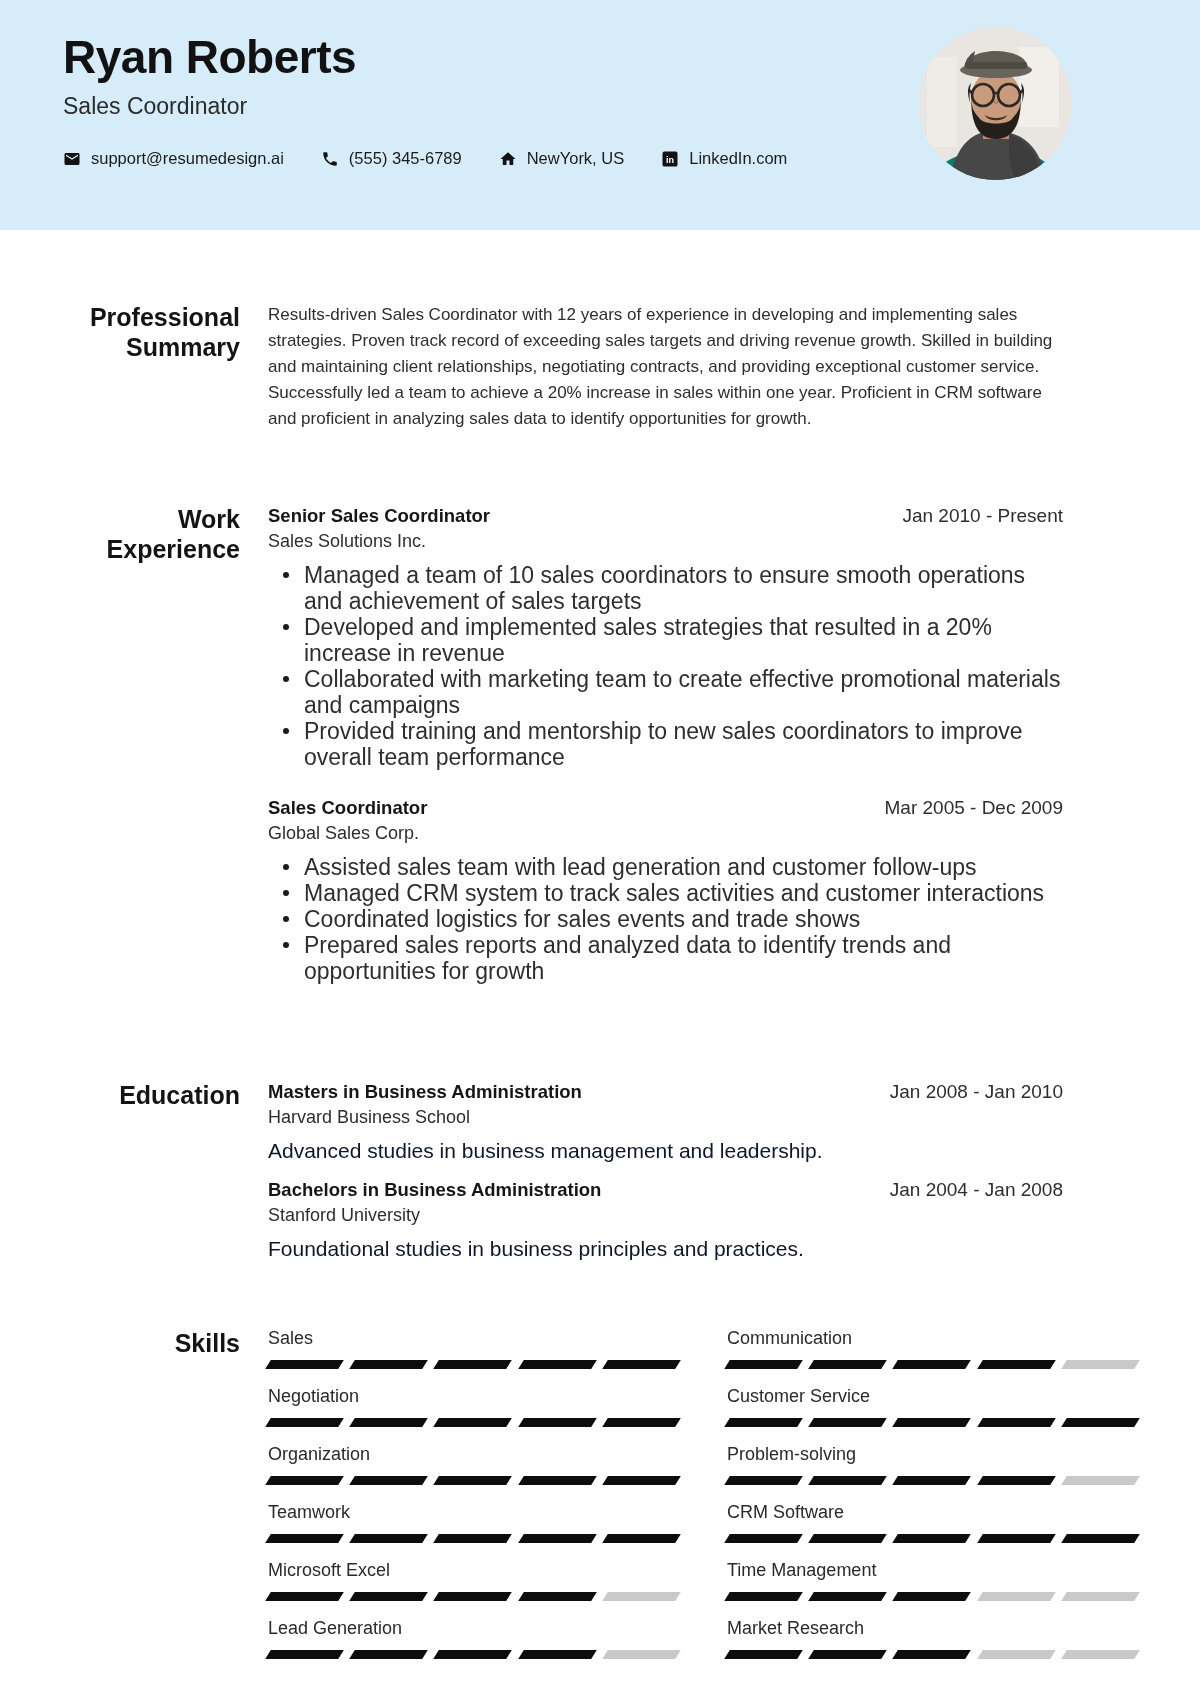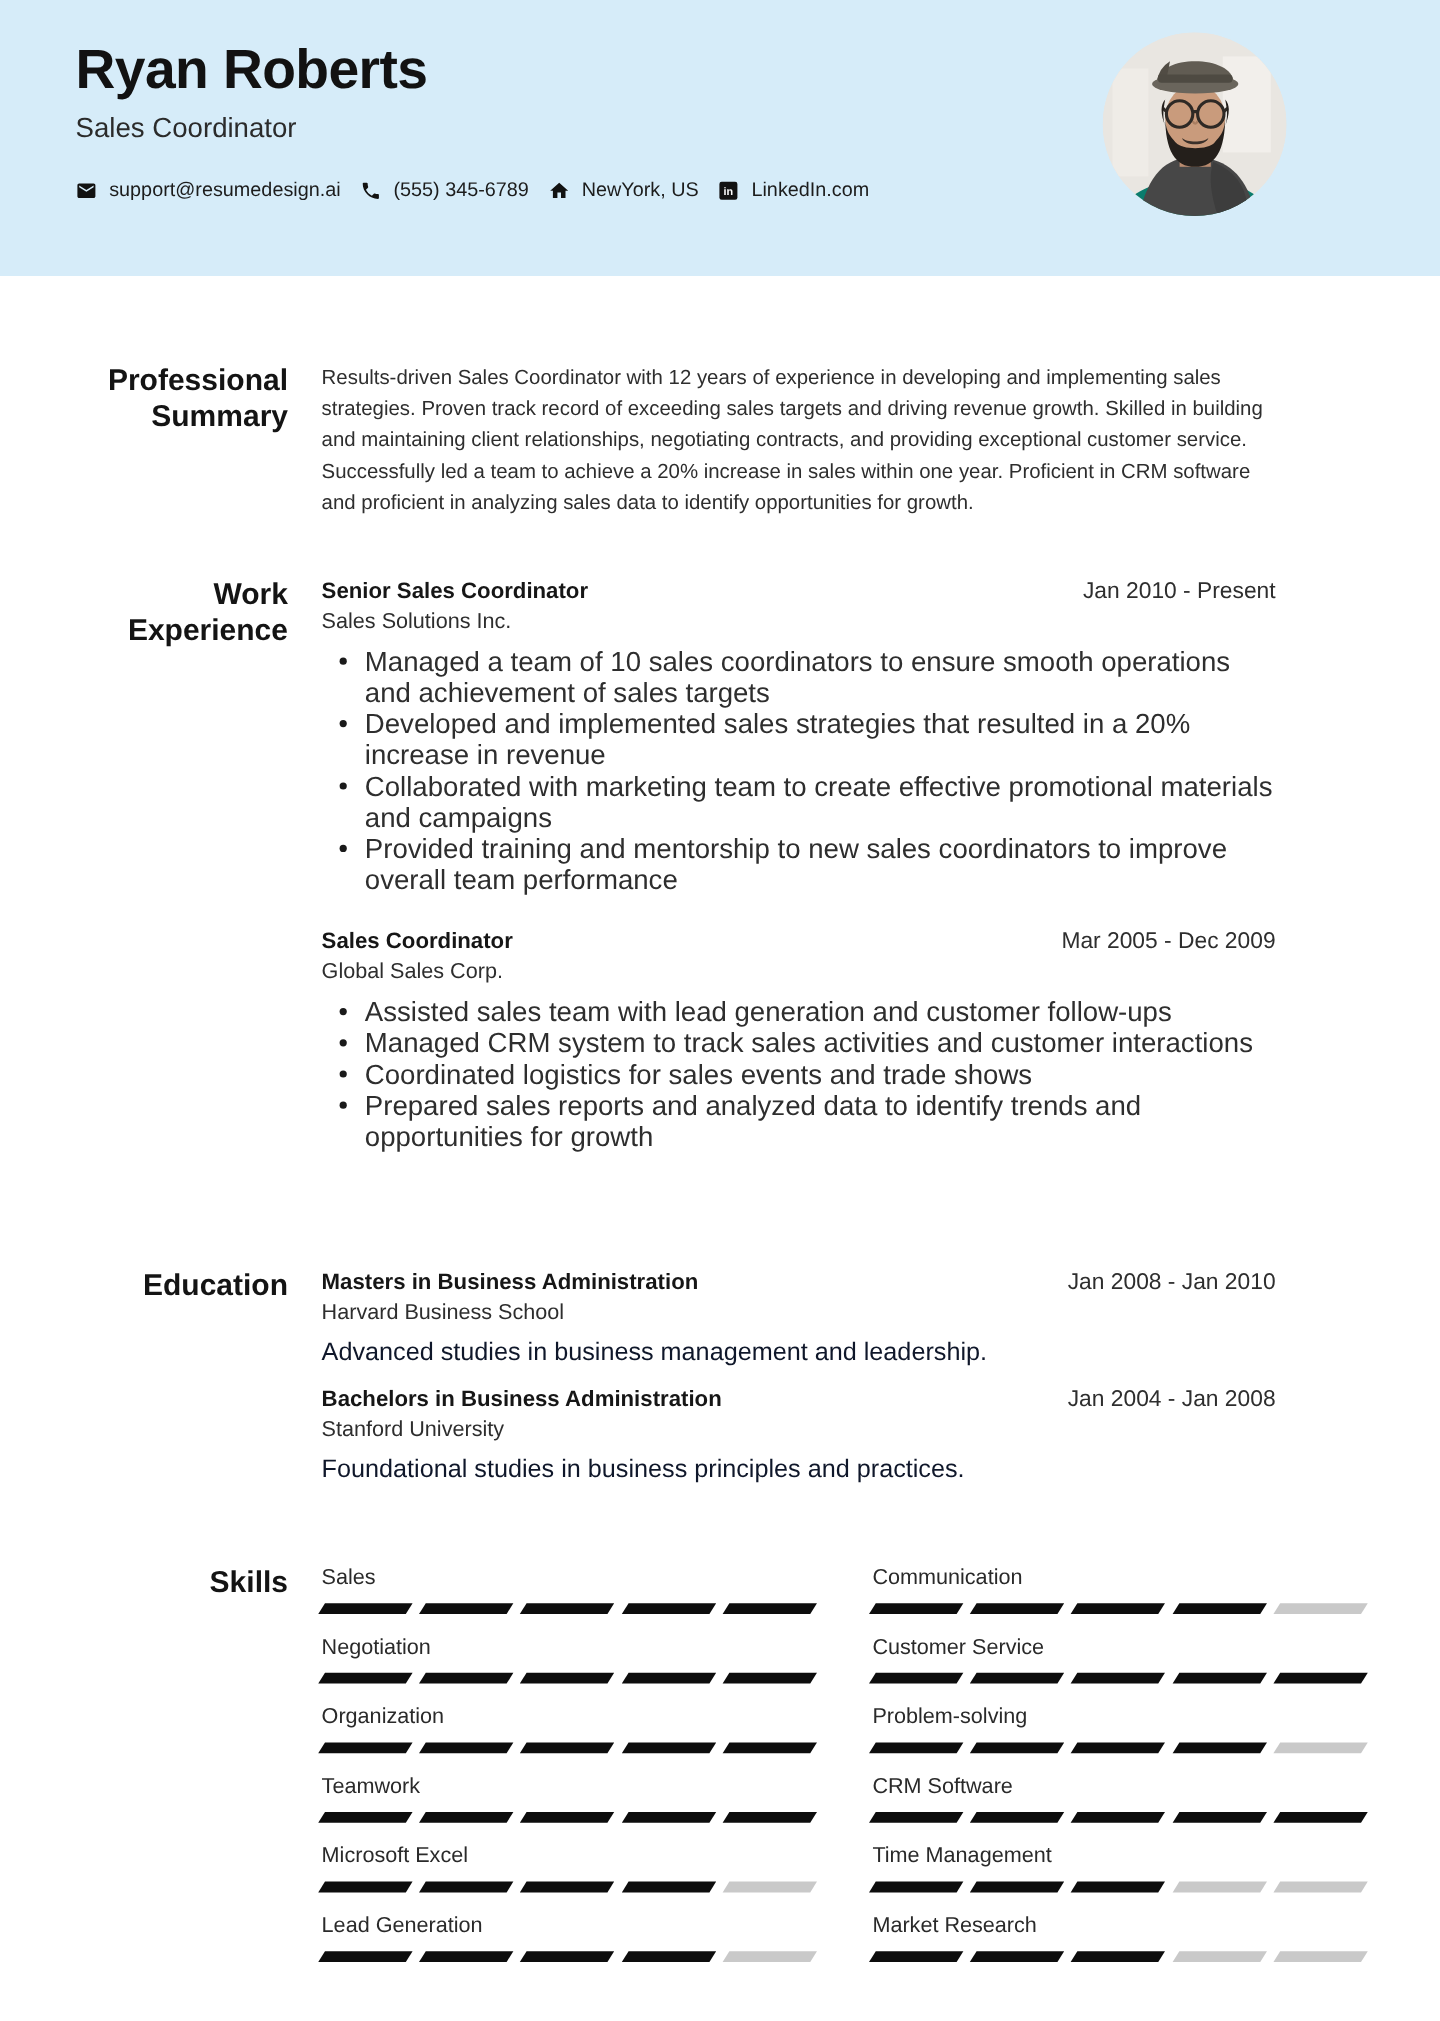--- a/index.html
+++ b/index.html
@@ -5,32 +5,32 @@
   * { margin:0; padding:0; box-sizing:border-box; }
   html,body { width:1200px; }
   body {
     height:1684px; overflow:hidden; background:#ffffff;
     font-family:"Liberation Sans","DejaVu Sans",sans-serif; color:#1f1f1f;
   }
   
   .header { position:relative; height:230px; background:#d6ecf9; }
   .name { position:absolute; left:63px; top:30px; font-size:46px; font-weight:700; letter-spacing:-0.5px; color:#121212; }
   .role { position:absolute; left:63px; top:93px; font-size:23px; color:#2b2b2b; }
-  .contact { position:absolute; left:63px; top:149px; display:flex; align-items:center; gap:16px; font-size:16.5px; color:#1c1c1c; }
+  .contact { position:absolute; left:63px; top:149px; display:flex; align-items:center; gap:37px; font-size:16.5px; color:#1c1c1c; }
   .citem { display:flex; align-items:center; gap:10px; }
   .cicon { width:18px; height:18px; flex:0 0 auto; display:block; }
   .avatar { position:absolute; right:128px; top:27px; width:153px; height:153px; border-radius:50%; overflow:hidden; background:#e8e5e0; }
   .avatar svg { display:block; }
   
   .sec { display:grid; grid-template-columns:240px 1fr; column-gap:28px; }
   .sec-h { text-align:right; font-size:25px; line-height:30px; font-weight:700; color:#141414; padding-left:58px; }
   .sec-c { padding-right:137px; }
   .sec-c.wide { padding-right:63px; }
   .sec-summary { margin-top:72px; }
-  .sec-work { margin-top:48px; }
+  .sec-work { margin-top:72px; }
   .sec-edu { margin-top:96px; }
   .sec-skills { margin-top:66px; }
   .sec-soft { margin-top:36px; }
   .ptext { font-size:17px; line-height:26px; color:#2e2e2e; }
   
   .erow { display:flex; justify-content:space-between; align-items:baseline; }
   .etitle { font-size:18.5px; font-weight:700; color:#161616; line-height:24px; }
   .edate { font-size:19px; color:#2e2e2e; white-space:nowrap; }
   .eorg { font-size:18px; color:#2e2e2e; line-height:26px; }
   .job + .job { margin-top:26px; }

